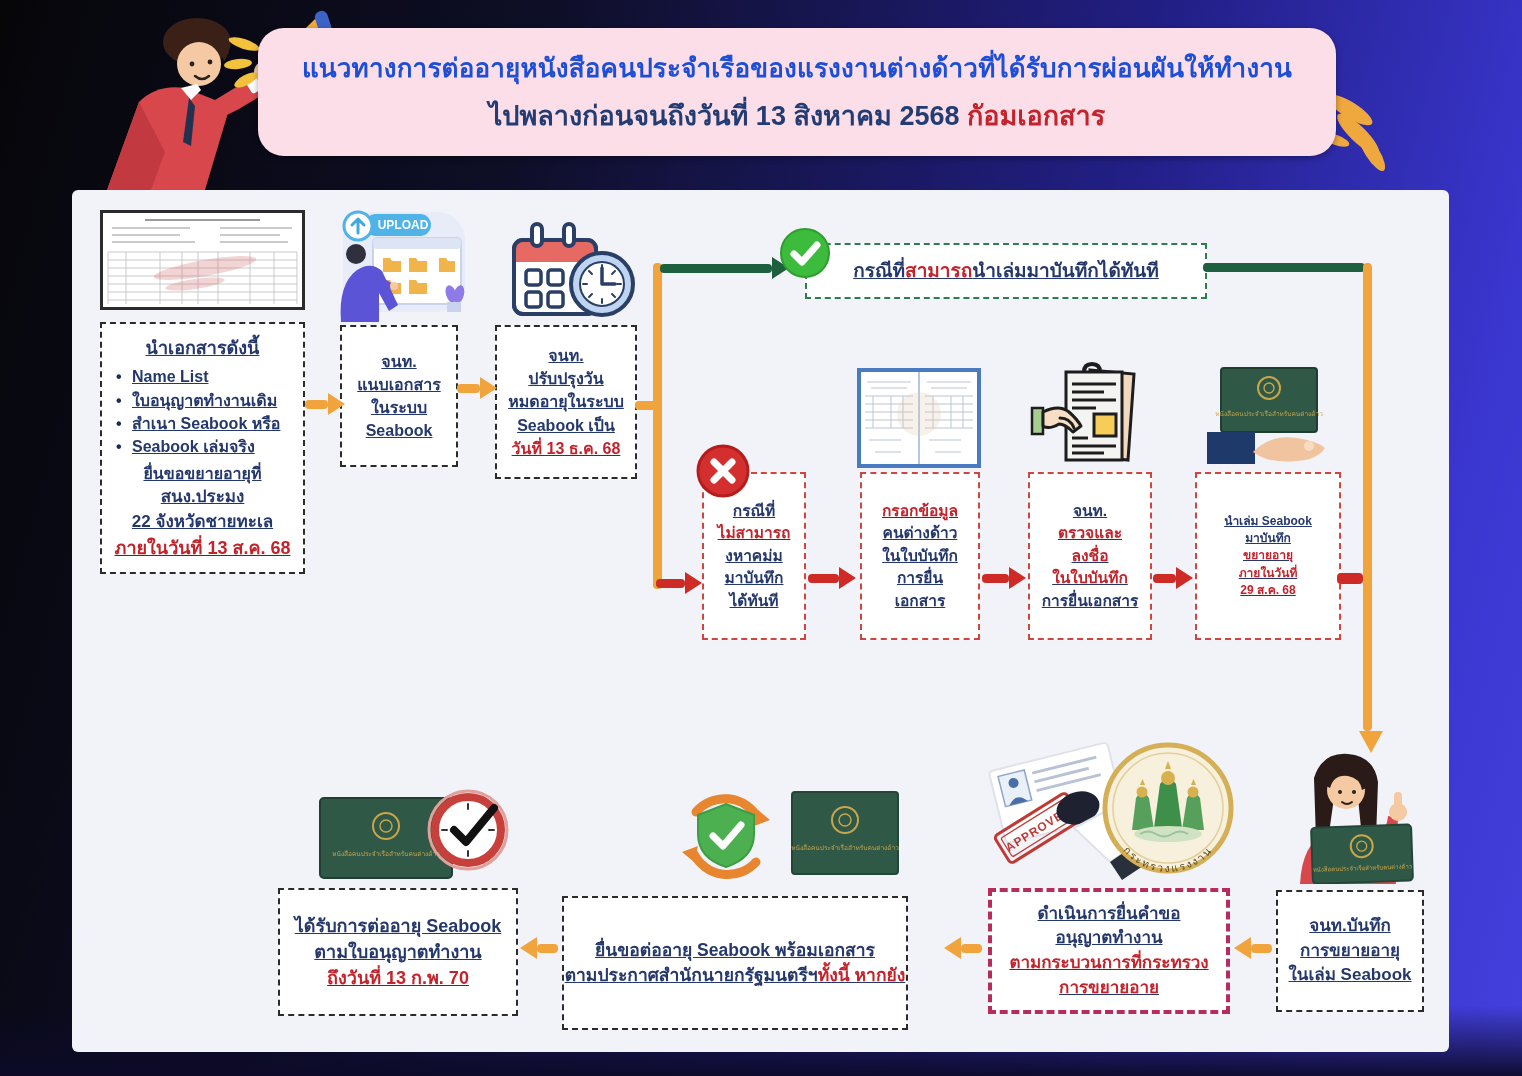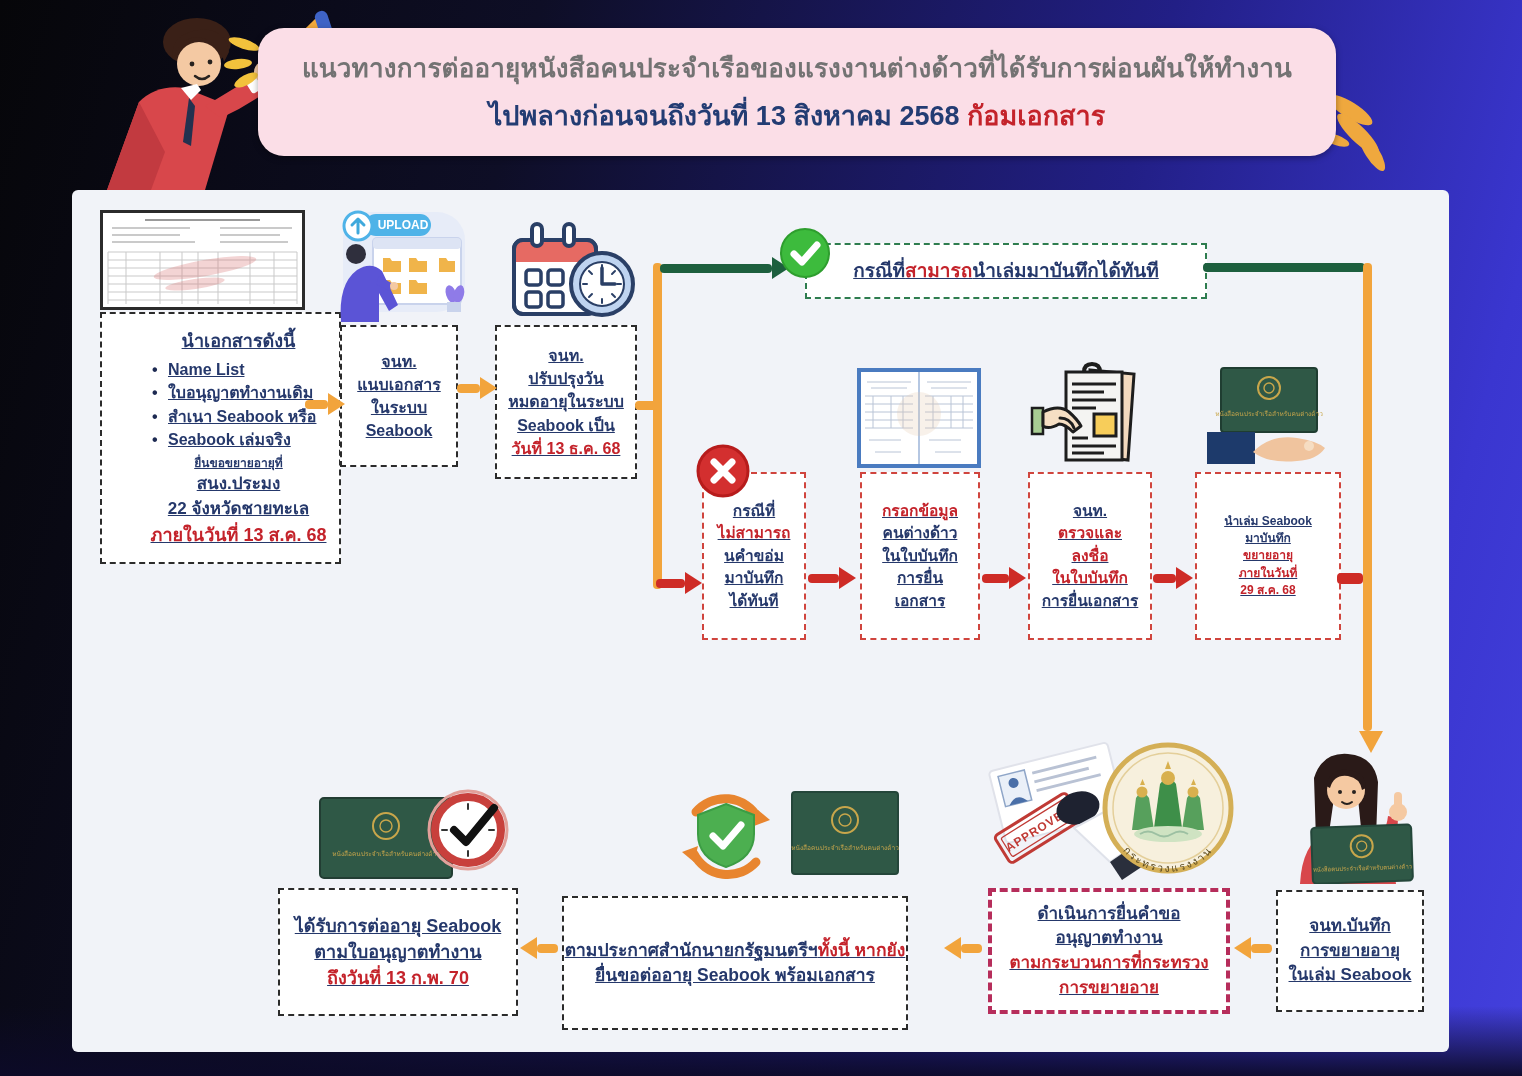--- a/index.html
+++ b/index.html
@@ -6,21 +6,21 @@
   #app{position:relative;width:1522px;height:1076px;overflow:hidden;
        font-family:"Liberation Sans","DejaVu Sans",sans-serif;
        background:
          linear-gradient(0deg, rgba(12,10,40,.95) 0px, rgba(12,10,40,0) 70px),
          linear-gradient(105deg,#060609 0%,#0e0e26 30%,#221f86 65%,#3a36d0 88%,#4340dd 100%);}
   .abs{position:absolute;}
   .panel{left:72px;top:190px;width:1377px;height:862px;background:#F1F3F8;border-radius:6px;}
   .banner{left:258px;top:28px;width:1078px;height:128px;background:#FBDEE7;border-radius:26px;
           display:flex;flex-direction:column;justify-content:center;align-items:center;gap:6px;
           box-shadow:0 2px 6px rgba(0,0,0,.35);}
-  .banner .t1{font-size:26px;font-weight:700;color:#737373;letter-spacing:.2px;}
+  .banner .t1{font-size:26px;font-weight:700;color:#1d4ed8;letter-spacing:.2px;}
   .banner .t2{font-size:27px;font-weight:700;color:#233C73;}
   .t-red{color:#C4232B;}
   .box{background:#fff;border:2px dashed #2b2b2b;display:flex;flex-direction:column;
        justify-content:center;align-items:center;text-align:center;font-weight:700;
        color:#25386B;line-height:1.45;text-decoration:underline;}
   .box.redb{border:2px dashed #D0453E;}
   .box.greenb{border:2px dashed #2E7D4F;flex-direction:row;}
   .box.crimb{border:4px dashed #B62D5B;justify-content:center;}
   .ln{white-space:nowrap;}
   .bullets{align-self:flex-start;text-align:left;margin:4px 4px 4px 14px;}
@@ -119,29 +119,29 @@
       <line x1="150" y1="42" x2="150" y2="94"></line>
         <line x1="174" y1="42" x2="174" y2="94"></line>
       <line x1="197" y1="42" x2="197" y2="94"></line>
     </g>
     <g fill="rgba(219,120,120,.32)">
       <ellipse cx="105" cy="58" rx="52" ry="8" transform="rotate(-10 105 58)"></ellipse>
       <ellipse cx="95" cy="74" rx="30" ry="5" transform="rotate(-8 95 74)"></ellipse>
     </g>
   </svg>
 
-  <div class="abs box" style="left:100px;top:312px;width:201px;height:248px;padding-left:36px;">
+  <div class="abs box" style="left:100px;top:322px;width:201px;height:248px;">
     <div class="ln" style="font-size:18px">นำเอกสารดังนี้</div>
     <div class="bullets">
       <div class="bl">Name List</div>
       <div class="bl">ใบอนุญาตทำงานเดิม</div>
       <div class="bl">สำเนา Seabook หรือ</div>
       <div class="bl" style="padding-left:16px">Seabook เล่มจริง</div>
     </div>
-    <div class="ln" style="font-size:12px">ยื่นขอขยายอายุที่</div>
+    <div class="ln" style="font-size:16px">ยื่นขอขยายอายุที่</div>
     <div class="ln" style="font-size:17px">สนง.ประมง</div>
     <div class="ln" style="font-size:17px">22 จังหวัดชายทะเล</div>
     <div class="ln t-red" style="font-size:18px">ภายในวันที่ 13 ส.ค. 68</div>
   </div>
 
   <svg class="abs" style="left:333px;top:202px;" width="140" height="122" viewBox="0 0 140 122">
     <rect x="10" y="10" width="122" height="100" rx="28" fill="#E7ECF8"></rect>
     <rect x="40" y="36" width="88" height="66" rx="4" fill="#fff" stroke="#C9D3EC" stroke-width="2"></rect>
     <rect x="40" y="36" width="88" height="11" rx="4" fill="#DDE4F4"></rect>
     <g fill="#F0B44A">
@@ -246,21 +246,21 @@
     </div>
 
   <div class="abs arrow c-o" style="left:1359px;top:263px;width:24px;height:492px">
       <i class="vshaft" style="left:4px;top:0;height:468px"></i>
       <i class="head-d" style="left:0;top:468px"></i>
     </div>
 
   <div class="abs box redb" style="left:702px;top:472px;width:100px;height:164px;font-size:15.5px">
     <div class="ln">กรณีที่</div>
     <div class="ln t-red">ไม่สามารถ</div>
-    <div class="ln">นคำขอ่ม</div>
+    <div class="ln">งหาคม่ม</div>
     <div class="ln">มาบันทึก</div>
     <div class="ln">ได้ทันที</div>
   </div>
   <svg class="abs" style="left:696px;top:444px;" width="54" height="54" viewBox="0 0 54 54">
     <circle cx="27" cy="27" r="25" fill="#D32F2F" stroke="#B71C1C" stroke-width="3"></circle>
     <path d="M18 18 L36 36 M36 18 L18 36" stroke="#fff" stroke-width="7" stroke-linecap="round"></path>
   </svg>
 
   <svg class="abs" style="left:857px;top:368px;" width="124" height="100" viewBox="0 0 124 100">
     <rect x="2" y="2" width="120" height="96" fill="#fff" stroke="#4A7BC0" stroke-width="4"></rect>
@@ -444,22 +444,22 @@
     <path d="M54 78 l-12 -10 16 -6z" fill="#E8852F"></path>
     <path d="M86 20 l28 11 v19 q0 24 -28 33 q-28 -9 -28 -33 V31z" fill="#4CAF50" stroke="#3C9D44" stroke-width="2"></path>
     <path d="M73 52 l10 10 l18 -21" stroke="#fff" stroke-width="7" fill="none" stroke-linecap="round" stroke-linejoin="round"></path>
     <rect x="152" y="8" width="106" height="82" rx="3" fill="#2F5846" stroke="#24463a" stroke-width="2"></rect>
     <circle cx="205" cy="36" r="13" fill="none" stroke="#C8A64B" stroke-width="2"></circle>
     <circle cx="205" cy="36" r="6" fill="none" stroke="#C8A64B" stroke-width="1.4"></circle>
     <text x="205" y="66" text-anchor="middle" font-size="6.5" fill="#C8A64B">หนังสือคนประจำเรือสำหรับคนต่างด้าว</text>
   </svg>
 
   <div class="abs box" style="left:562px;top:896px;width:342px;height:130px;font-size:17.5px">
+    <div class="ln">ยื่นขอต่ออายุ Seabook พร้อมเอกสาร</div>
     <div class="ln"><span>ตามประกาศสำนักนายกรัฐมนตรีฯ</span><span class="t-red">ทั้งนี้ หากยัง</span></div>
-    <div class="ln">ยื่นขอต่ออายุ Seabook พร้อมเอกสาร</div>
   </div>
 
   <svg class="abs" style="left:316px;top:786px;" width="196" height="104" viewBox="0 0 196 104">
     <rect x="4" y="12" width="132" height="80" rx="4" fill="#2F5846" stroke="#223d33" stroke-width="2"></rect>
     <circle cx="70" cy="40" r="13" fill="none" stroke="#C8A64B" stroke-width="2"></circle>
     <circle cx="70" cy="40" r="6" fill="none" stroke="#C8A64B" stroke-width="1.4"></circle>
     <text x="70" y="70" text-anchor="middle" font-size="6.5" fill="#C8A64B">หนังสือคนประจำเรือสำหรับคนต่างด้าว</text>
     <circle cx="152" cy="44" r="39" fill="none" stroke="#E2A09A" stroke-width="3"></circle>
     <circle cx="152" cy="44" r="33" fill="#fff" stroke="#C8403C" stroke-width="8"></circle>
     <g stroke="#333" stroke-width="2" stroke-linecap="round">

